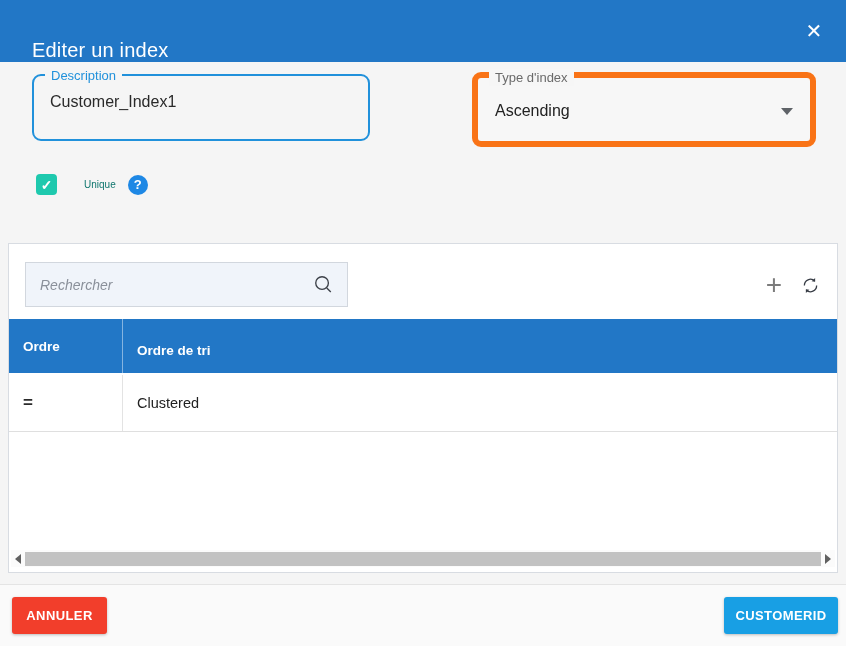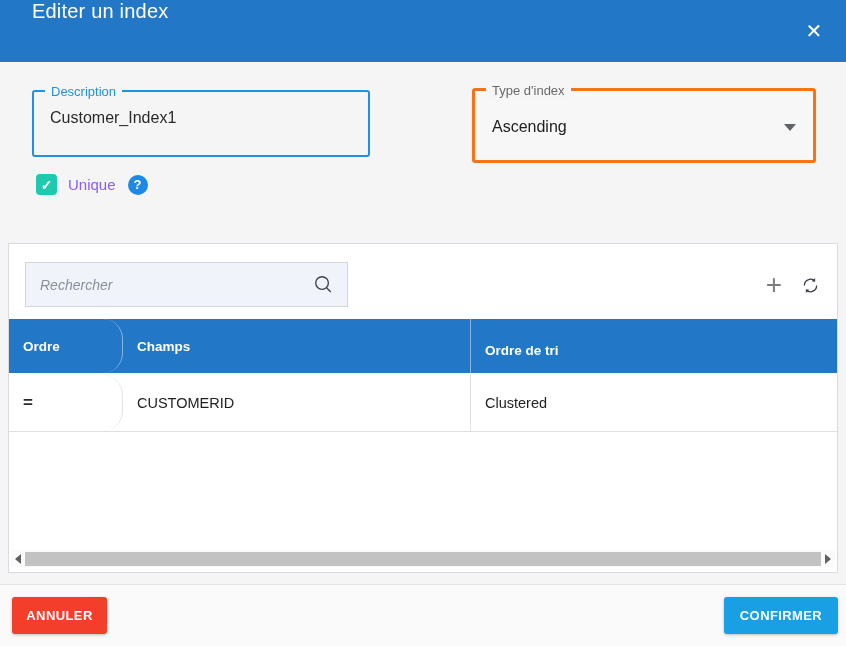--- a/index.html
+++ b/index.html
@@ -4,63 +4,63 @@
 <style>
   * { margin:0; padding:0; box-sizing:border-box; }
   body { font-family:"Liberation Sans", sans-serif; background:#e9e9e9; }
   .screen {
     position:relative; width:846px; height:646px;
     background:#F5F5F5; overflow:hidden;
   }
   
   .dlg-header {
     position:absolute; top:0; left:0; width:846px; height:62px;
-    background:#2277C6; display:flex; align-items:flex-start;
+    background:#2277C6; display:flex; align-items:flex-end;
     padding:0 20px 0 32px;
   }
   .dlg-title { color:#fff; font-size:20px; font-weight:500; letter-spacing:.2px; }
   .close-btn {
     position:absolute; right:18px; top:50%; transform:translateY(-50%);
     color:#fff; font-size:20px; line-height:1; cursor:pointer;
     width:28px; height:28px; display:flex; align-items:center; justify-content:center;
   }
   
-  .field { position:absolute; border-radius:3px;margin-top:16px; }
+  .field { position:absolute; border-radius:9px; }
   .field-label {
     position:absolute; top:-9px; left:11px; padding:0 6px;
     background:#F5F5F5; font-size:13px; line-height:17px; white-space:nowrap;
   }
   .field-desc { left:32px; top:74px; width:338px; height:67px; border:2px solid #2191DB; }
   .field-desc .field-label { color:#2191DB; }
   .field-desc input {
     width:100%; height:100%; border:none; outline:none; background:transparent;
     padding:6px 14px 17px 16px; font-size:16px; color:#2A2A2A;
     font-family:"Liberation Sans", sans-serif;
   }
-  .field-type { left:472px; top:72px; width:344px; height:75px; border:3px solid #f97316; background:#F7F7F7; cursor:pointer; }
+  .field-type { left:472px; top:72px; width:344px; height:75px; border:6px solid #f97316; background:#F7F7F7; cursor:pointer; }
   .field-type .field-label { color:#6A6A6A; background:#F6F6F6; }
   .type-value {
     position:absolute; left:17px; top:50%; transform:translateY(-46%);
     font-size:16px; color:#222;
   }
   .chevron {
     position:absolute; right:17px; top:50%; transform:translateY(-30%);
     width:0; height:0; border-left:6px solid transparent; border-right:6px solid transparent;
     border-top:7px solid #5F6368;
   }
   
   .unique-row {
     position:absolute; left:36px; top:174px; display:flex; align-items:center; gap:9px;
   }
   .checkbox {
     width:21px; height:21px; border-radius:4px; background:#1EC9AE;
     display:flex; align-items:center; justify-content:center; cursor:pointer;
   }
   .checkbox .check { color:#fff; font-size:14px; font-weight:bold; line-height:1; }
-  .unique-label { font-size:15px; color:#8b5cf6; padding-left:2px; }
+  .unique-label { font-size:10px; color:#0f766e; padding-left:2px;margin-left:16px; }
   .help-icon {
     width:20px; height:20px; border-radius:50%; background:#1E88E5; margin-left:3px;
     color:#fff; font-size:13px; font-weight:bold;
     display:flex; align-items:center; justify-content:center; cursor:pointer;
   }
   
   .card {
     position:absolute; left:8px; top:243px; width:830px; height:330px;
     background:#fff; border:1px solid #D8DCE2;
   }
@@ -85,21 +85,21 @@
   
   .thead {
     position:absolute; left:0; top:75px; width:828px; height:54px;
     background:#2277C6; display:flex;
   }
   .th {
     display:flex; align-items:center; color:#fff; font-size:13.5px; font-weight:bold;
     padding-left:14px; border-right:1px solid rgba(255,255,255,.45);
   }
   .th:last-child { border-right:none;margin-top:9px; }
-  .col-1 { width:114px;border-radius:20px; }
+  .col-1 { width:114px; }
   .col-2 { width:348px; }
   .col-3 { flex:1; }
   .trow {
     position:absolute; left:0; top:131px; width:828px; height:57px;
     background:#fff; border-bottom:1px solid #DFDFDF; display:flex; cursor:pointer;
   }
   .td {
     display:flex; align-items:center; font-size:14.5px; color:#222;
     padding-left:14px; border-right:1px solid #E3E3E3;
   }
@@ -178,42 +178,40 @@
             <path d="M5 12a7 7 0 0 1 11.9-5.1"></path>
           </g>
           <path d="M17.3 3.4 17.3 7.8 13.3 7.2 Z" fill="#373C45"></path>
           <path d="M6.7 20.6 6.7 16.2 10.7 16.8 Z" fill="#373C45"></path>
         </svg>
       </span>
     </div>
 
     <div class="thead">
       <div class="th col-1">Ordre</div>
-      <div class="th col-2">Champs</div>
       <div class="th col-3">Ordre de tri</div>
     </div>
 
     <div class="trow">
       <div class="td col-1">
         <span class="drag-handle">=</span>
       </div>
-      <div class="td col-2">CUSTOMERID</div>
       <div class="td col-3">Clustered</div>
     </div>
 
     <div class="hscroll">
       <div class="hs-arrow">
           <span class="tri-left"></span>
         </div>
       <div class="hs-thumb"></div>
       <div class="hs-arrow">
           <span class="tri-right"></span>
         </div>
     </div>
 
   </div>
 
   <div class="footer">
     <button class="btn btn-cancel">ANNULER</button>
-    <button class="btn btn-confirm">CONFIRMER</button>
+    <button class="btn btn-confirm">CUSTOMERID</button>
   </div>
 
 </div>
 
 </body></html>

